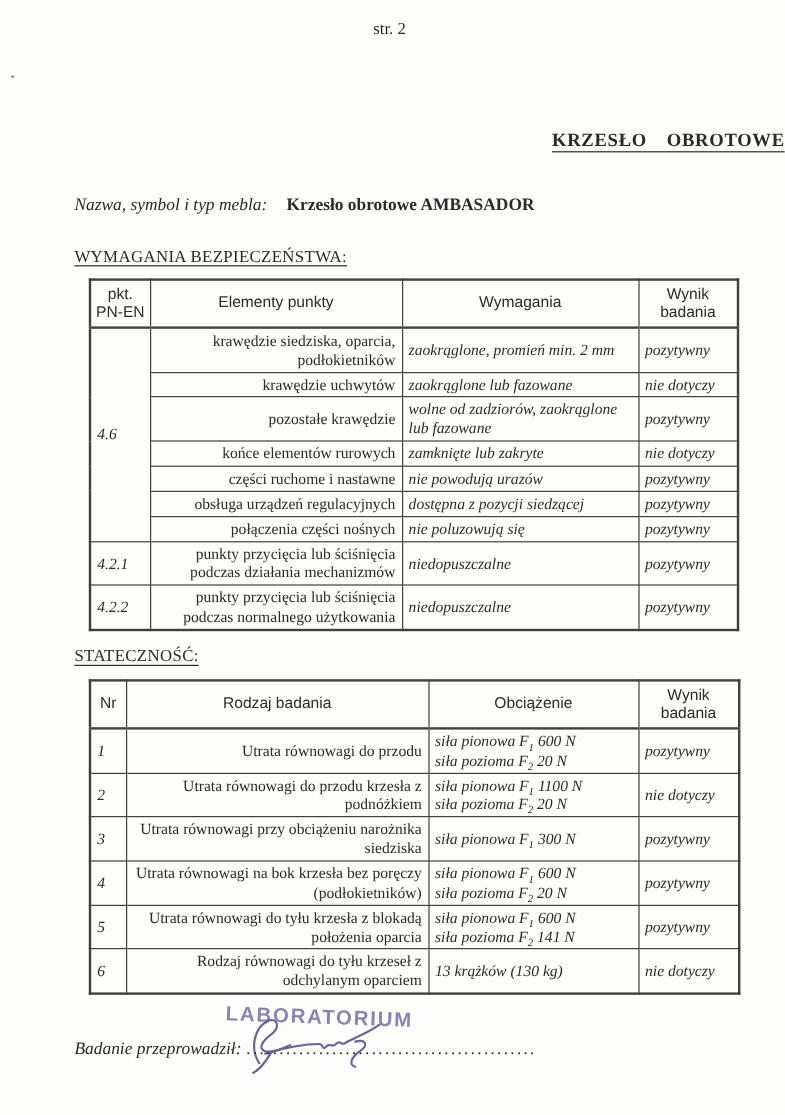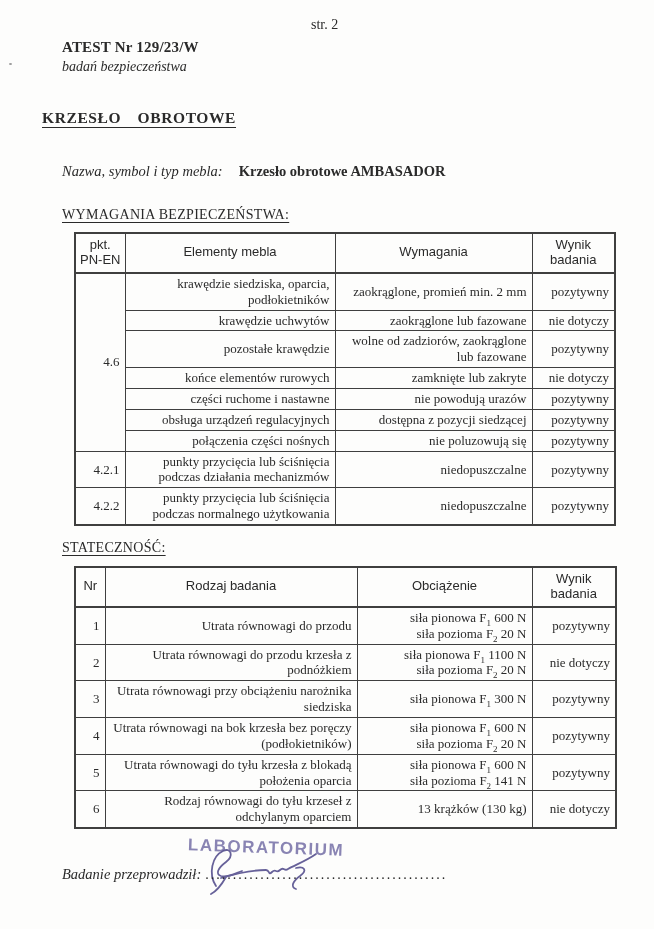--- a/index.html
+++ b/index.html
@@ -19,21 +19,21 @@
 
   .page-number{position:absolute;top:17px;left:311px;font-size:14px;}
 
   .atest-block{position:absolute;top:38px;left:62px;line-height:1.3;}
   .atest-no{font-weight:bold;font-size:15px;letter-spacing:0.2px;}
   .atest-sub{font-style:italic;font-size:14px;}
 
   .speck{position:absolute;top:63px;left:9px;width:3px;height:2px;background:#9a9a9a;border-radius:50%;}
 
   .doc-title{
-    position:absolute;top:109px;left:0;right:0;text-align:left;
+    position:absolute;top:109px;left:0;right:0;text-align:right;
     font-weight:bold;font-size:15.5px;word-spacing:12px;letter-spacing:0.6px;
     text-decoration:underline;text-underline-offset:4px;padding-left:42px;
   }
 
   .product-line{position:absolute;top:163px;left:62px;font-size:14.5px;}
   .product-label{font-style:italic;}
   .product-value{font-weight:bold;margin-left:16px;}
 
   .section-heading{
     position:absolute;left:62px;font-size:14px;letter-spacing:0.3px;
@@ -53,21 +53,21 @@
     padding:2px 5px;line-height:1.22;vertical-align:middle;
     overflow:hidden;
   }
   table.doc-table{border:2px solid var(--border);margin-left:16px;}
   table.doc-table tr.head th{
     border-bottom:2px solid var(--border);
     font-family:"Liberation Sans", sans-serif;
     font-weight:normal;font-size:13px;text-align:center;line-height:1.15;
     padding:4px 2px;
   }
-  td.c-center{text-align:right;}
+  td.c-center{text-align:left;font-style:italic;}
   td.c-left{text-align:right;padding-left:8px;}
   sub{font-size:9px;line-height:0;}
 
   .footer-stamp{
     position:absolute;top:838px;left:188px;
     font-family:"Liberation Sans", sans-serif;
     font-weight:700;font-size:17px;letter-spacing:1.5px;
     color:var(--ink);opacity:0.8;transform:rotate(2deg);
     white-space:nowrap;
   }
@@ -76,24 +76,20 @@
   .sign-label{font-style:italic;}
   .dotted{letter-spacing:2px;font-size:14px;margin-left:4px;}
 </style>
 </head>
 <body>
 
 <div class="page">
 
   <div class="page-number">str. 2</div>
 
-  <div class="atest-block">
-    <div class="atest-no">ATEST Nr 129/23/W</div>
-    <div class="atest-sub">badań bezpieczeństwa</div>
-  </div>
 
   <div class="speck"></div>
 
   <div class="doc-title">KRZESŁO OBROTOWE</div>
 
   <div class="product-line">
     <span class="product-label">Nazwa, symbol i typ mebla:</span><span class="product-value">Krzesło obrotowe AMBASADOR</span>
   </div>
 
   <div class="section-heading safety-heading">WYMAGANIA BEZPIECZEŃSTWA:</div>
@@ -105,21 +101,21 @@
         <col style="width:197px">
         <col style="width:83px">
     </colgroup>
     <thead>
       <tr class="head">
           <th class="">
             <div>pkt.</div>
             <div>PN-EN</div>
           </th>
           <th class="">
-            <div>Elementy mebla</div>
+            <div>Elementy punkty</div>
           </th>
           <th class="">
             <div>Wymagania</div>
           </th>
           <th class="">
             <div>Wynik</div>
             <div>badania</div>
           </th>
         </tr>
     </thead>

